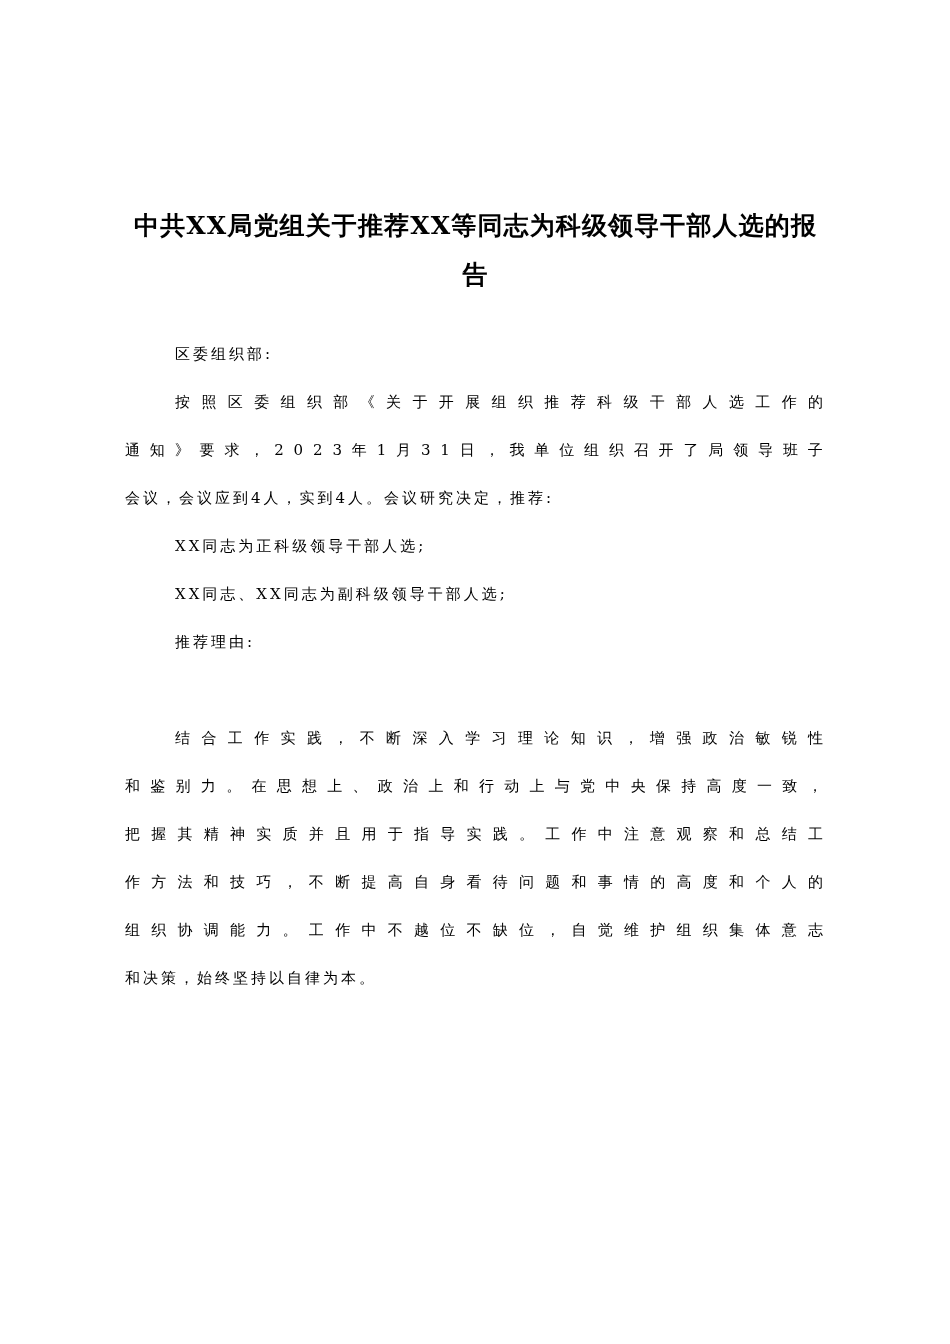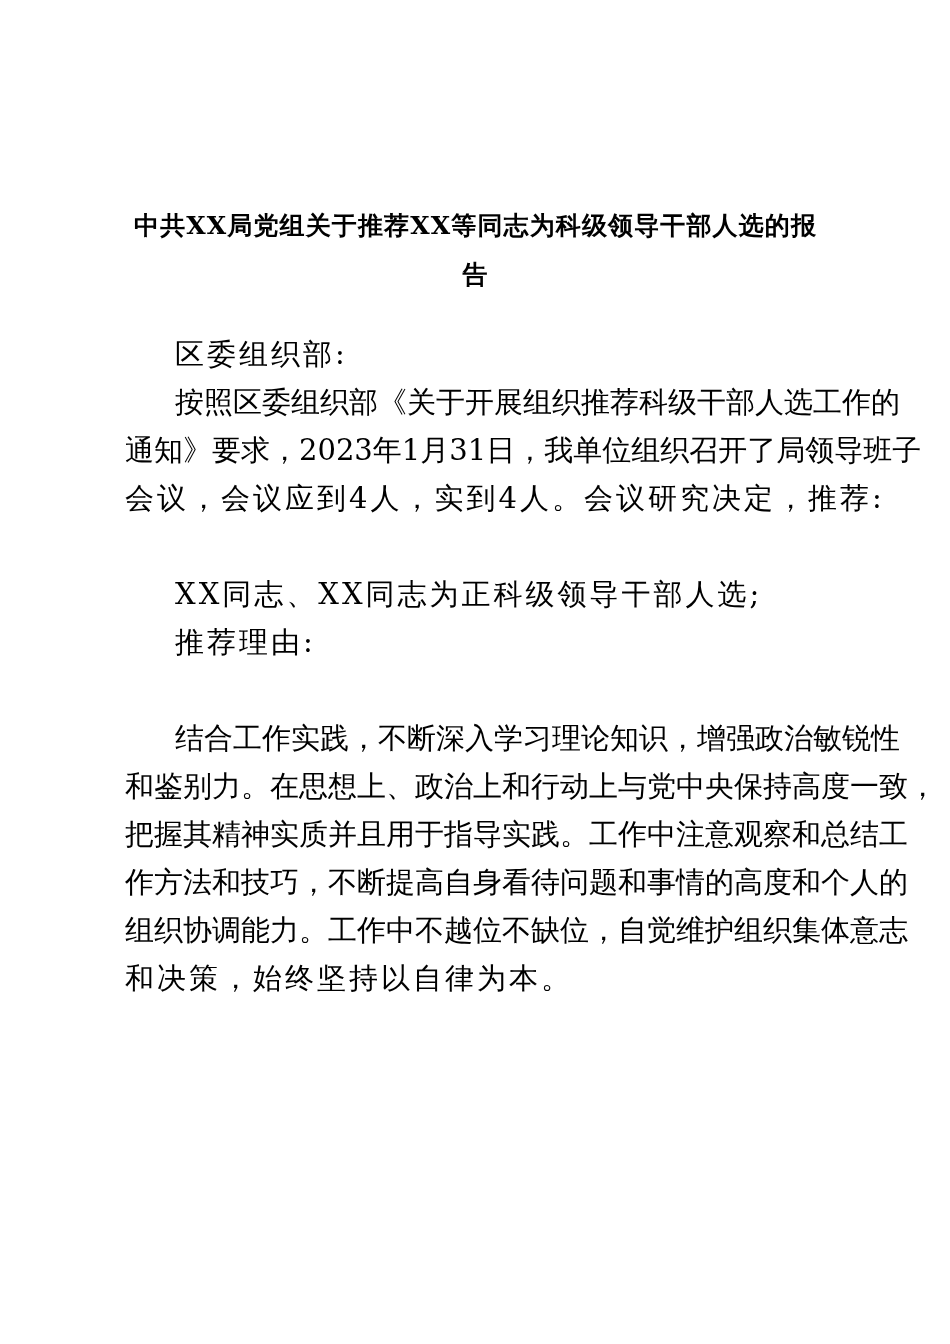--- a/index.html
+++ b/index.html
@@ -45,21 +45,21 @@
       top: 259px;
       text-align: center;
       left: 125px;
       width: 700px;
     }
     .body-line {
       position: absolute;
       height: 32px;
       line-height: 32px;
       font-family: "DejaVu Serif", "Liberation Serif", serif;
-      font-size: 29px;
+      font-size: 15px;
       white-space: nowrap;
       color: #000;
     }
     .full {
       left: 125px;
       width: 698px;
       text-align: justify;
       text-align-last: justify;
     }
     .indent-full {
@@ -169,21 +169,22 @@
       <span>开</span>
       <span>了</span>
       <span>局</span>
       <span>领</span>
       <span>导</span>
       <span>班</span>
       <span>子</span>
     </div>
   <div class="body-line plain-short" style="top:482px;">会议，会议应到4人，实到4人。会议研究决定，推荐:</div>
 
-  <div class="body-line indent-short" style="top:578px;">XX同志、XX同志为正科级领导干部人选;</div>
+  <div class="body-line indent-short" style="top:530px;">XX同志为正科级领导干部人选;</div>
+  <div class="body-line indent-short" style="top:578px;">XX同志、XX同志为副科级领导干部人选;</div>
   <div class="body-line indent-short" style="top:626px;text-align:center;">推荐理由:</div>
 
   <div class="body-line indent-full" style="top: 722px; display: flex; justify-content: space-between;">
       <span>结</span>
       <span>合</span>
       <span>工</span>
       <span>作</span>
       <span>实</span>
       <span>践</span>
       <span>，</span>

